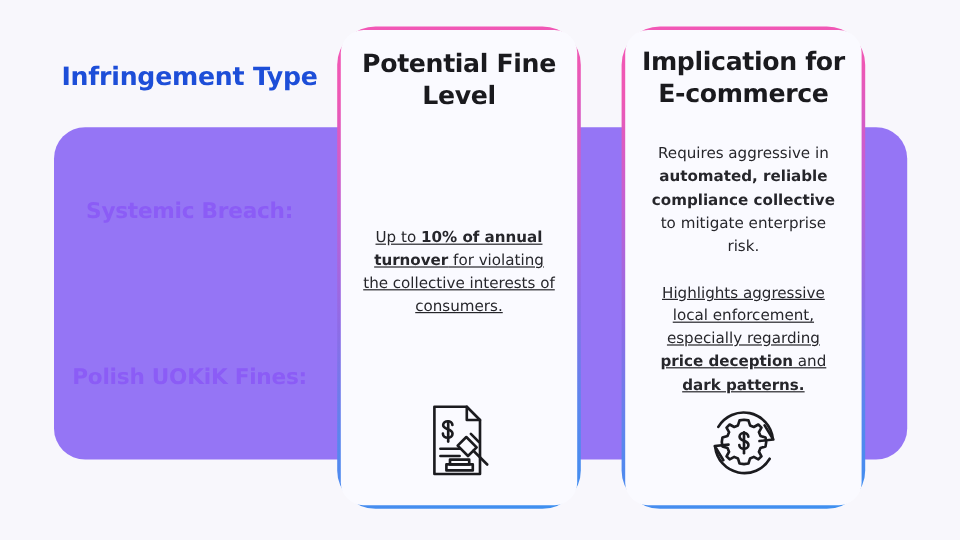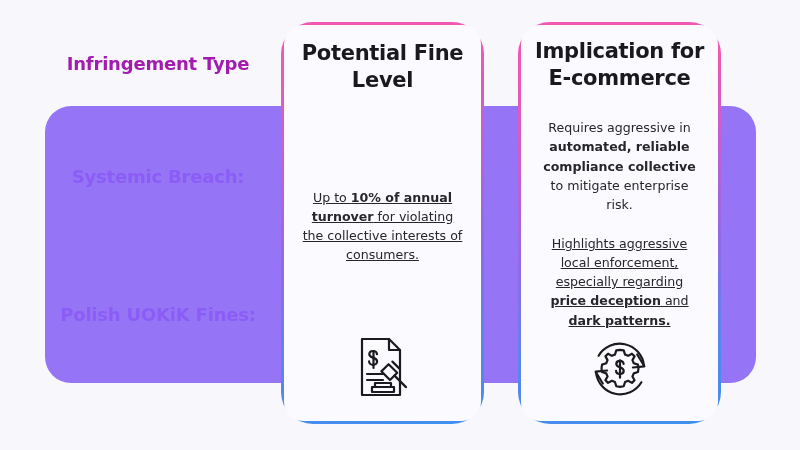--- a/index.html
+++ b/index.html
@@ -49,25 +49,25 @@
     align-items: center;
   }
 
   .col-one-header {
     width: 100%;
     height: 84px;
     display: flex;
     align-items: center;
     justify-content: center;
     text-align: center;
-    font-size: 18px;
+    font-size: 21px;
     font-weight: 800;
     line-height: 1.28;
     letter-spacing: -0.2px;
-    color: #a21caf;
+    color: #1d4ed8;
   }
 
   .col-one-body {
     width: 100%;
     flex: 1;
     display: flex;
     flex-direction: column;
     padding-top: 14px;
     padding-bottom: 52px;
   }

